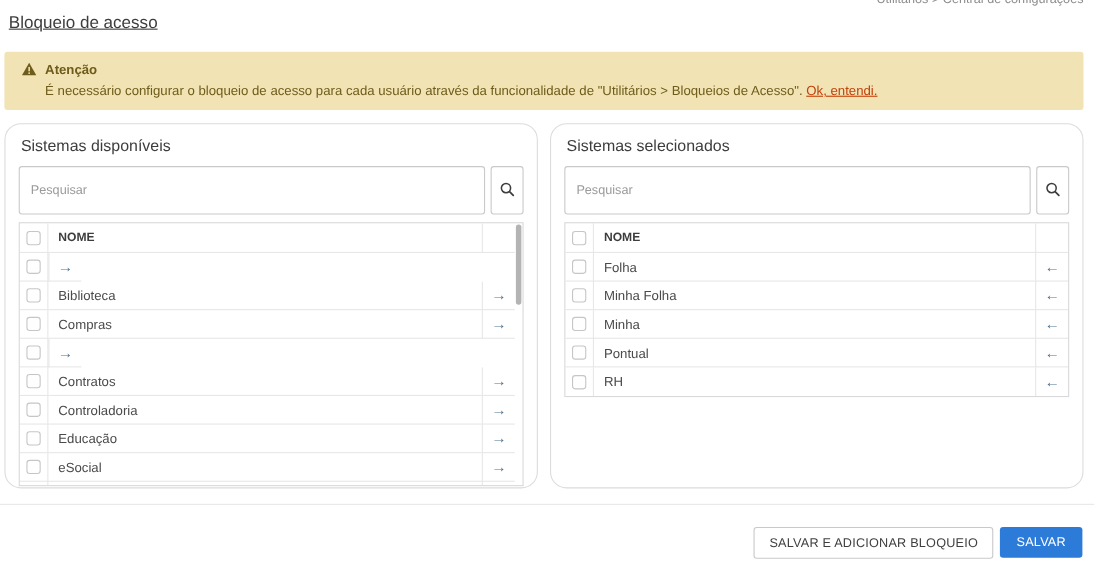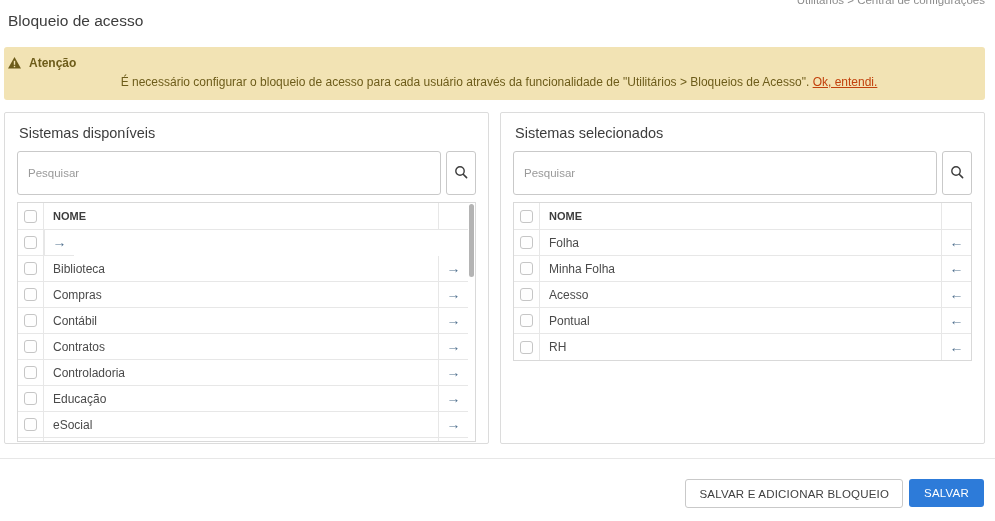--- a/index.html
+++ b/index.html
@@ -6,36 +6,36 @@
   html,body { width:995px; height:521px; }
   body {
     position:relative; overflow:hidden; background:#ffffff;
     font-family:"Liberation Sans", sans-serif; color:#424242;
   }
   .breadcrumb {
     position:absolute; top:-6px; right:10px;
     font-size:11.5px; color:#8d8d8d; white-space:nowrap;
   }
   .page-title {
-    margin:12px 0 3px 8px; font-size:15.5px; font-weight:normal; color:#3d3d3d;
+    margin:12px 0 3px 8px; font-size:15.5px; font-weight:normal; color:#3d3d3d;text-decoration:underline;
   }
   
   .banner {
     margin:17px 10px 0 4px; background:#f2e3b4; border-radius:3px;
-    padding:9px 16px 10px 4px; color:#6d5c1a; font-size:12px;text-align:center;
+    padding:9px 16px 10px 16px; color:#6d5c1a; font-size:12px;
   }
   .banner-head { display:flex; align-items:center; gap:8px; }
   .banner-title { font-weight:bold; font-size:12px; }
   .warn-icon { width:13px; height:12px; display:inline-block; }
   .banner-msg { margin:4px 0 0 21px; line-height:16px; }
   .banner-link { color:#c2410c; text-decoration:underline; cursor:pointer; }
   
   .panels { display:flex; gap:11px; margin:12px 10px 0 4px; }
   .panel {
-    flex:1; height:332px; border:1px solid #dcdcdc; border-radius:2px;
+    flex:1; height:332px; border:1px solid #dcdcdc; border-radius:15px;
     padding:10px 12px; background:#fff; overflow:hidden;
   }
   .panel-title { font-size:14.5px; font-weight:normal; color:#3d3d3d; margin:2px 0 10px 2px; }
   .search-row { display:flex; gap:5px; height:44px; }
   .search-input {
     flex:1; border:1px solid #c9c9c9; border-radius:3px; padding:0 10px;
     font-size:11.5px; color:#555; font-family:"Liberation Sans",sans-serif; outline:none;
   }
   .search-input::placeholder { color:#9a9a9a; }
   .search-btn {
@@ -172,21 +172,20 @@
                   <span class="arrow-glyph">→</span>
                 </button>
               </span>
               <span class="gutter"></span>
             </div>
 
             <div class="t-row">
               <span class="cb-cell">
                 <span class="checkbox"></span>
               </span>
-              <span class="name-cell">Contábil</span>
               <span class="action-cell">
                 <button class="arrow-btn">
                   <span class="arrow-glyph">→</span>
                 </button>
               </span>
               <span class="gutter"></span>
             </div>
 
             <div class="t-row">
               <span class="cb-cell">
@@ -295,21 +294,21 @@
               <button class="arrow-btn">
                 <span class="arrow-glyph">←</span>
               </button>
             </span>
           </div>
 
           <div class="t-row">
             <span class="cb-cell">
               <span class="checkbox"></span>
             </span>
-            <span class="name-cell">Acesso</span>
+            <span class="name-cell">Minha</span>
             <span class="action-cell">
               <button class="arrow-btn">
                 <span class="arrow-glyph">←</span>
               </button>
             </span>
           </div>
 
           <div class="t-row">
             <span class="cb-cell">
               <span class="checkbox"></span>

